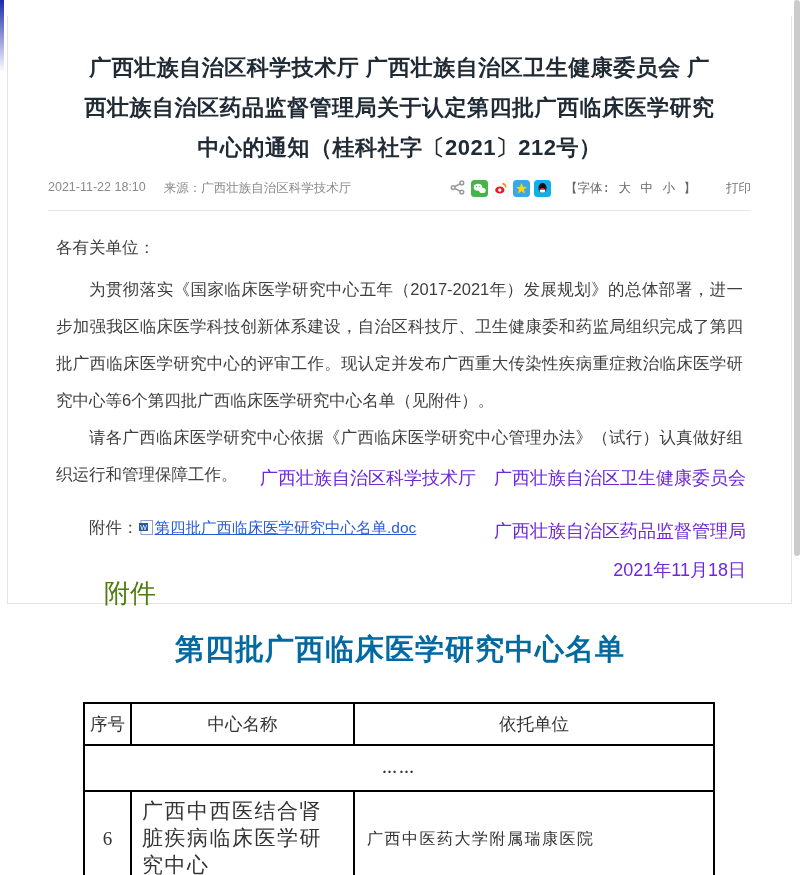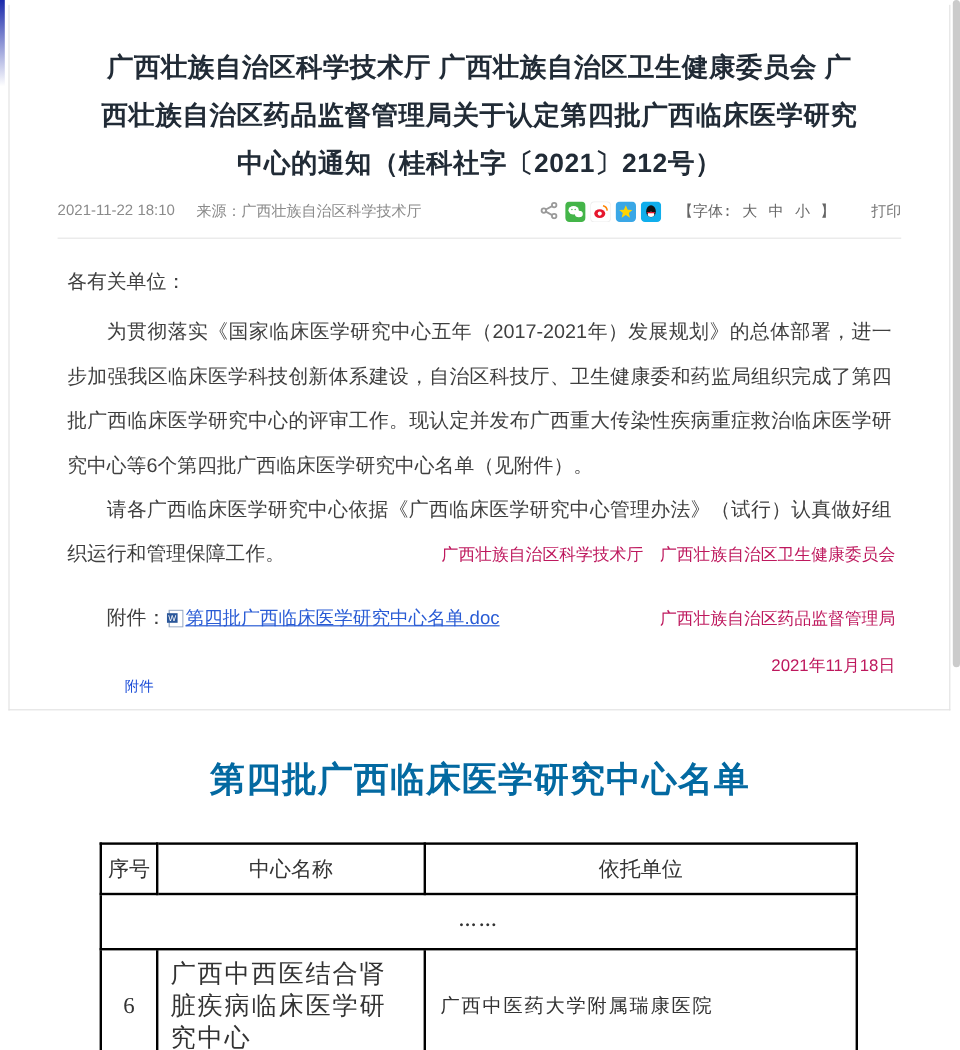--- a/index.html
+++ b/index.html
@@ -10,21 +10,21 @@
     font-family:"Liberation Sans","DejaVu Sans",sans-serif;
   }
   
   .left-strip { position:absolute; left:0; top:0; width:4px; height:72px;
     background:linear-gradient(#1b2aab, rgba(255,255,255,0)); }
   .scrollbar { position:absolute; right:0; top:0; width:6px; height:556px;
     background:#cbcbcb; border-radius:3px; }
 
   
   .article {
-    position:absolute; left:7px; right:8px; top:4px; height:588px;
+    position:absolute; left:7px; right:8px; top:16px; height:588px;
     background:#fff;
     border-left:1px solid #e3e3e3; border-right:1px solid #e3e3e3;
     border-bottom:1px solid #e3e3e3;
   }
   .article-title {
     margin:32px 72px 0; text-align:center;
     font-size:22px; font-weight:700; color:#212b36; line-height:40px;
     letter-spacing:0.5px;
   }
   .meta-row {
@@ -42,25 +42,25 @@
   .share-glyph { width:15px; height:15px; margin-right:2px; }
 
   .body-text { margin:0 48px; font-size:16.5px; color:#3f3f3f; line-height:37px; }
   .greeting { margin-top:24px; line-height:24px; }
   .para { margin-top:12px; text-indent:2em; text-align:justify; }
   .para.second { margin-top:0; }
   .attach-row { margin-top:16px; padding-left:2em; display:flex; align-items:flex-end; }
   .attach-link { color:#2a5cd5; text-decoration:underline; display:inline-flex; align-items:center; gap:2px; cursor:pointer; font-size:15.5px; }
   .doc-glyph { width:14px; height:15px; }
 
-  .sig { position:absolute; right:45px; font-size:14px; color:#be185d; white-space:nowrap; }
+  .sig { position:absolute; right:45px; font-size:18px; color:#6d28d9; white-space:nowrap; }
   .sig-1 { top:450px; }
   .sig-2 { top:503px; }
   .sig-date { top:542px; }
-  .annex-label { position:absolute; left:96px; top:560px; font-size:12px; color:#1d4ed8; }
+  .annex-label { position:absolute; left:96px; top:560px; font-size:26px; color:#4d7c0f; }
 
   
   .annex { position:absolute; left:0; top:588px; width:800px; }
   .annex-title {
     margin-top:42px; text-align:center;
     font-family:"Liberation Serif","DejaVu Serif",serif;
     font-size:29px; font-weight:700; color:#0369a1; letter-spacing:1px;
   }
   table.annex-table {
     margin:32px 0 0 83px; width:630px;

